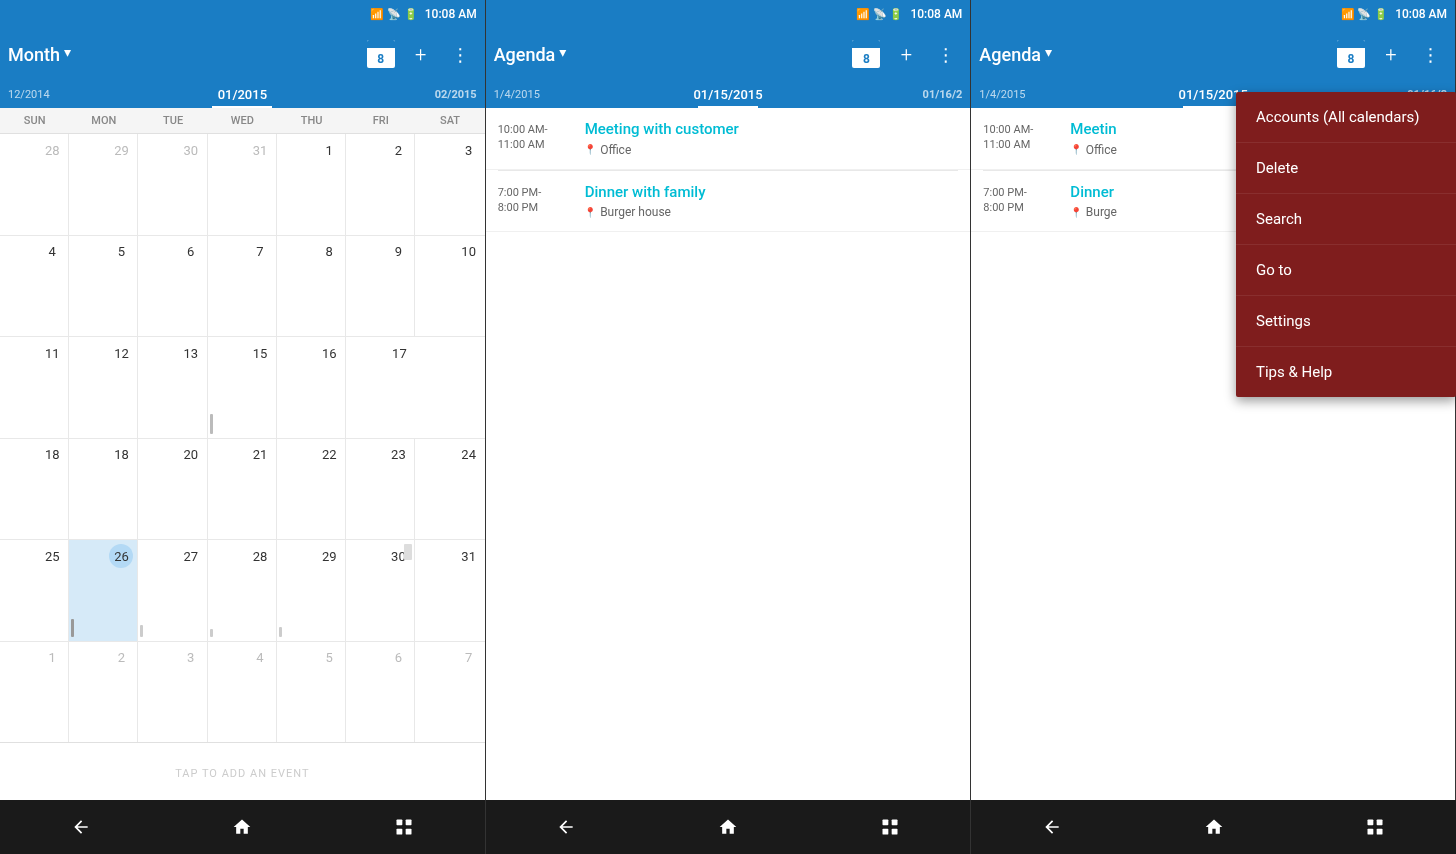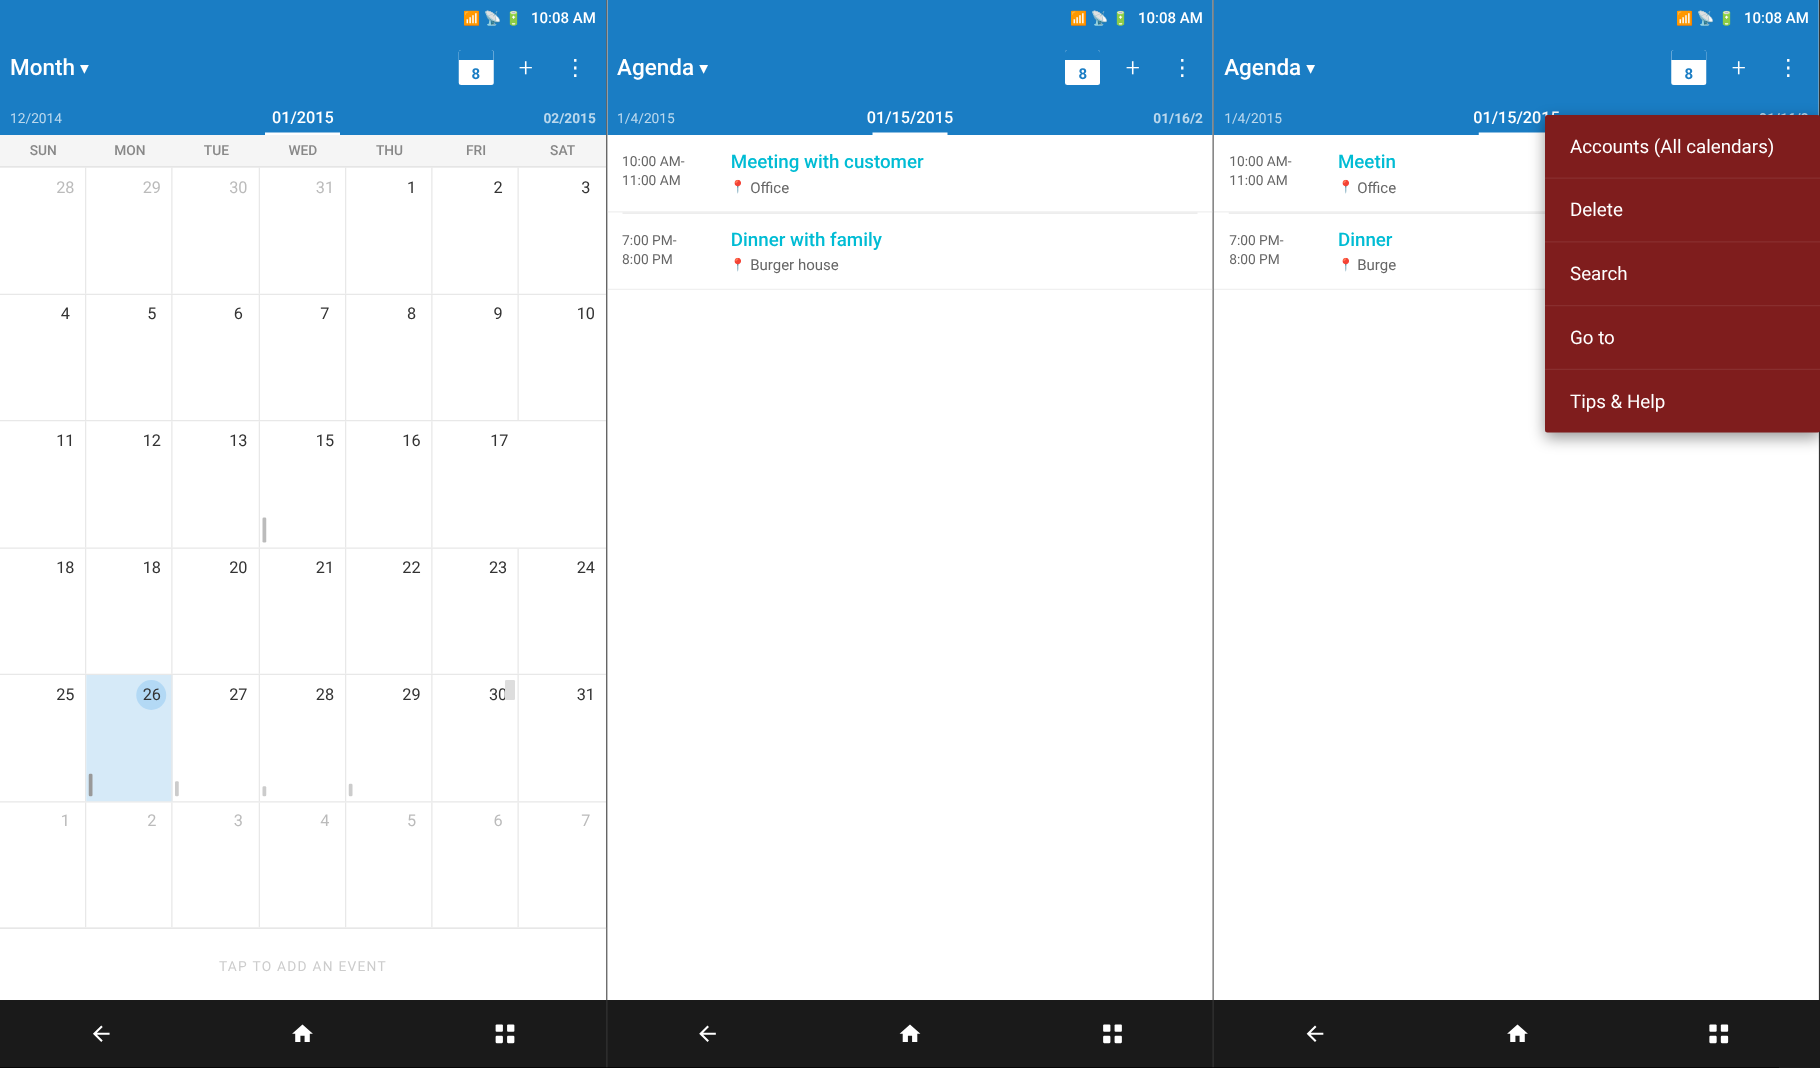--- a/index.html
+++ b/index.html
@@ -63,21 +63,21 @@
       align-items: center;
       padding: 0 8px;
       gap: 4px;
     }
     .app-bar-title {
       color: #fff;
       font-size: 18px;
       font-weight: 500;
       flex: 1;
       display: flex;
-      align-items: center;
+      align-items: flex-start;
       gap: 4px;
     }
     .dropdown-arrow {
       font-size: 14px;
       color: #fff;
     }
     .app-bar-actions {
       display: flex;
       align-items: center;
       gap: 8px;
@@ -670,20 +670,21 @@
           </div>
         </div>
       </div>
     </div>
 
     <div class="dropdown-menu">
       <div class="dropdown-item">Accounts (All calendars)</div>
       <div class="dropdown-item">Delete</div>
       <div class="dropdown-item">Search</div>
       <div class="dropdown-item">Go to</div>
+      <div class="dropdown-item">Settings</div>
       <div class="dropdown-item">Tips &amp; Help</div>
     </div>
   </div>
 
 </div>
 
 <div class="all-bottom-navs">
   <div class="bottom-nav-section">
     <div class="bottom-nav-btn">
       <svg width="20" height="20" viewBox="0 0 24 24" fill="white">

